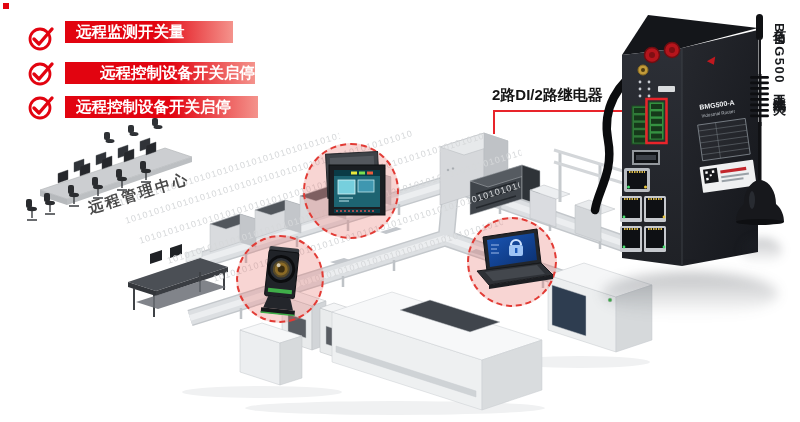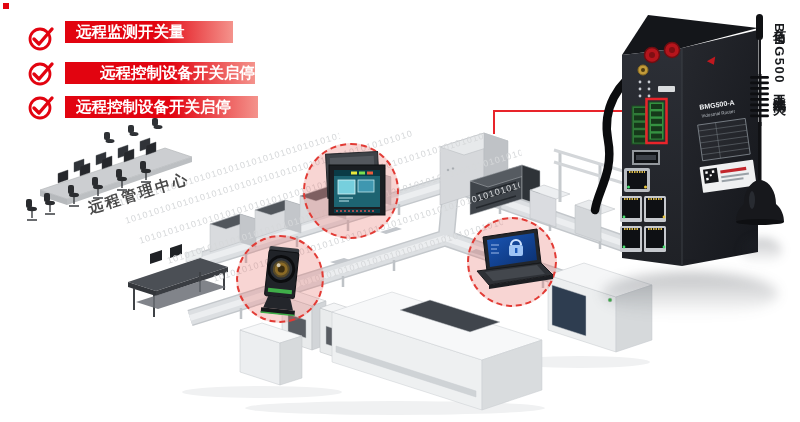--- a/index.html
+++ b/index.html
@@ -301,20 +301,21 @@
         <path d="M42,26 a5,5 0 0 1 10,0" stroke="#cfe3ff" stroke-width="2.2" fill="none"></path>
         <rect x="40" y="26" width="14" height="11" rx="2" fill="#9fc4f4"></rect>
         <rect x="46" y="29" width="2.4" height="5" fill="#1a57b8"></rect>
       </g>
       <polygon points="8,52 72,44 84,56 20,66" fill="#2e3136" stroke="#17191c" stroke-width="1"></polygon>
       <polygon points="16,53 68,46 76,55 24,62" fill="#43474d"></polygon>
       <polygon points="20,66 84,56 84,60 20,70" fill="#1c1e22"></polygon>
     </svg>
   </div>
 
+  <div class="callout-label">2路DI/2路继电器</div>
   <div class="callout-hline"></div>
   <div class="callout-vline"></div>
 
   <svg class="cable-svg" width="70" height="165" viewBox="0 0 70 165">
     <path d="M53,10 C28,24 12,50 18,82 C24,114 8,132 5,152" stroke="#0b0c0e" stroke-width="8.5" fill="none" stroke-linecap="round"></path>
   </svg>
 
   <svg class="device-svg" width="150" height="262" viewBox="0 0 150 262">
     <defs>
       <linearGradient id="gradL" x1="0" y1="0" x2="0" y2="1">

